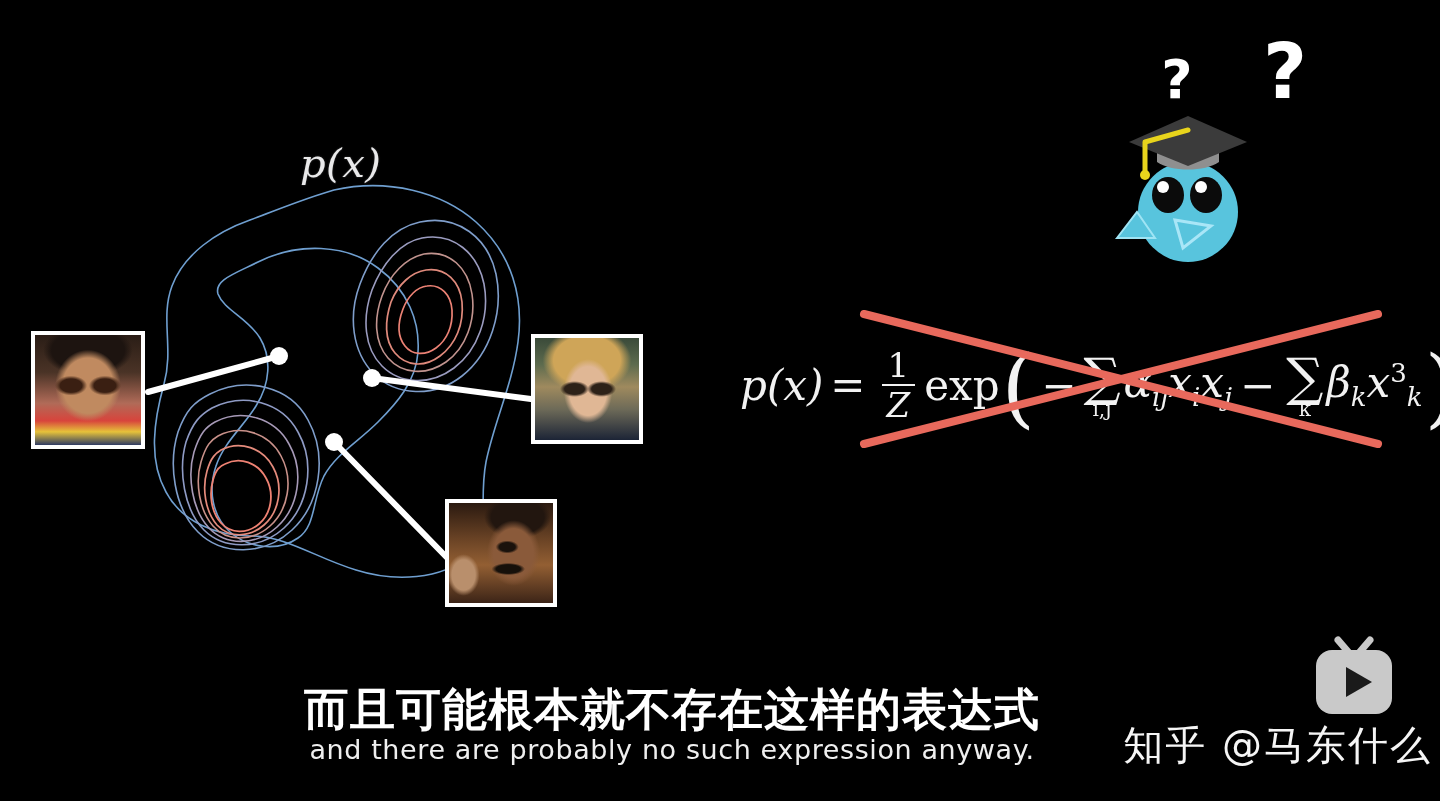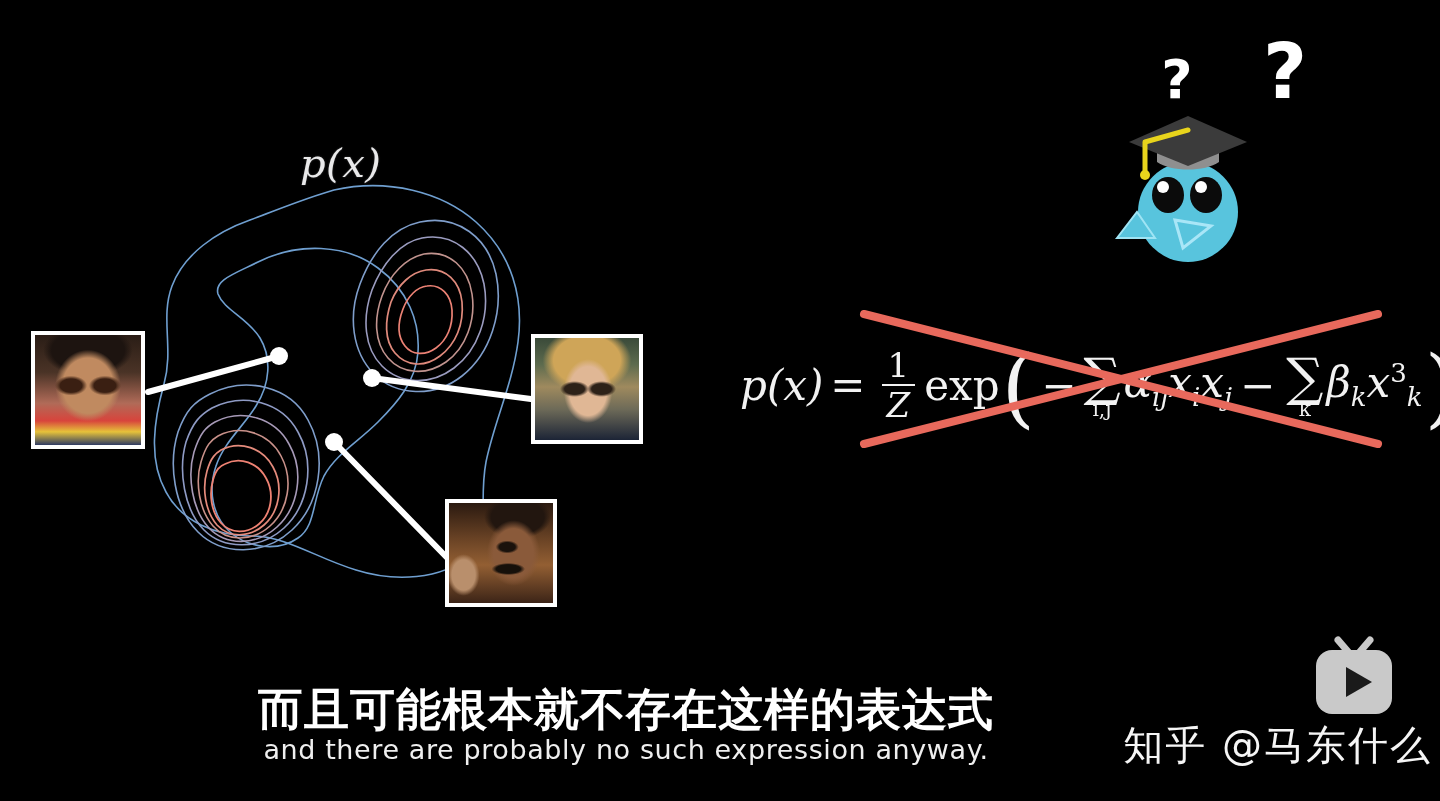--- a/index.html
+++ b/index.html
@@ -146,20 +146,21 @@
   #mascot-svg { display: block; width: 250px; height: 250px; }
 
   
   #subtitles {
     position: absolute;
     left: 0;
     top: 686px;
     width: 1252px;
     text-align: center;
     pointer-events: none;
+    padding-left: 46px;
   }
   #subtitle-zh {
     font-family: "DejaVu Sans", "Liberation Sans", sans-serif;
     font-weight: 700;
     font-size: 45px;
     color: #ffffff;
     letter-spacing: 1px;
     line-height: 1.06;
   }
   #subtitle-en {

